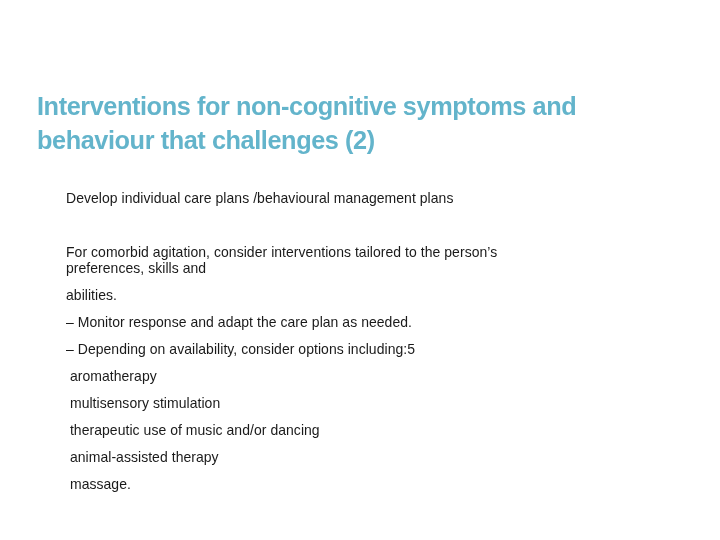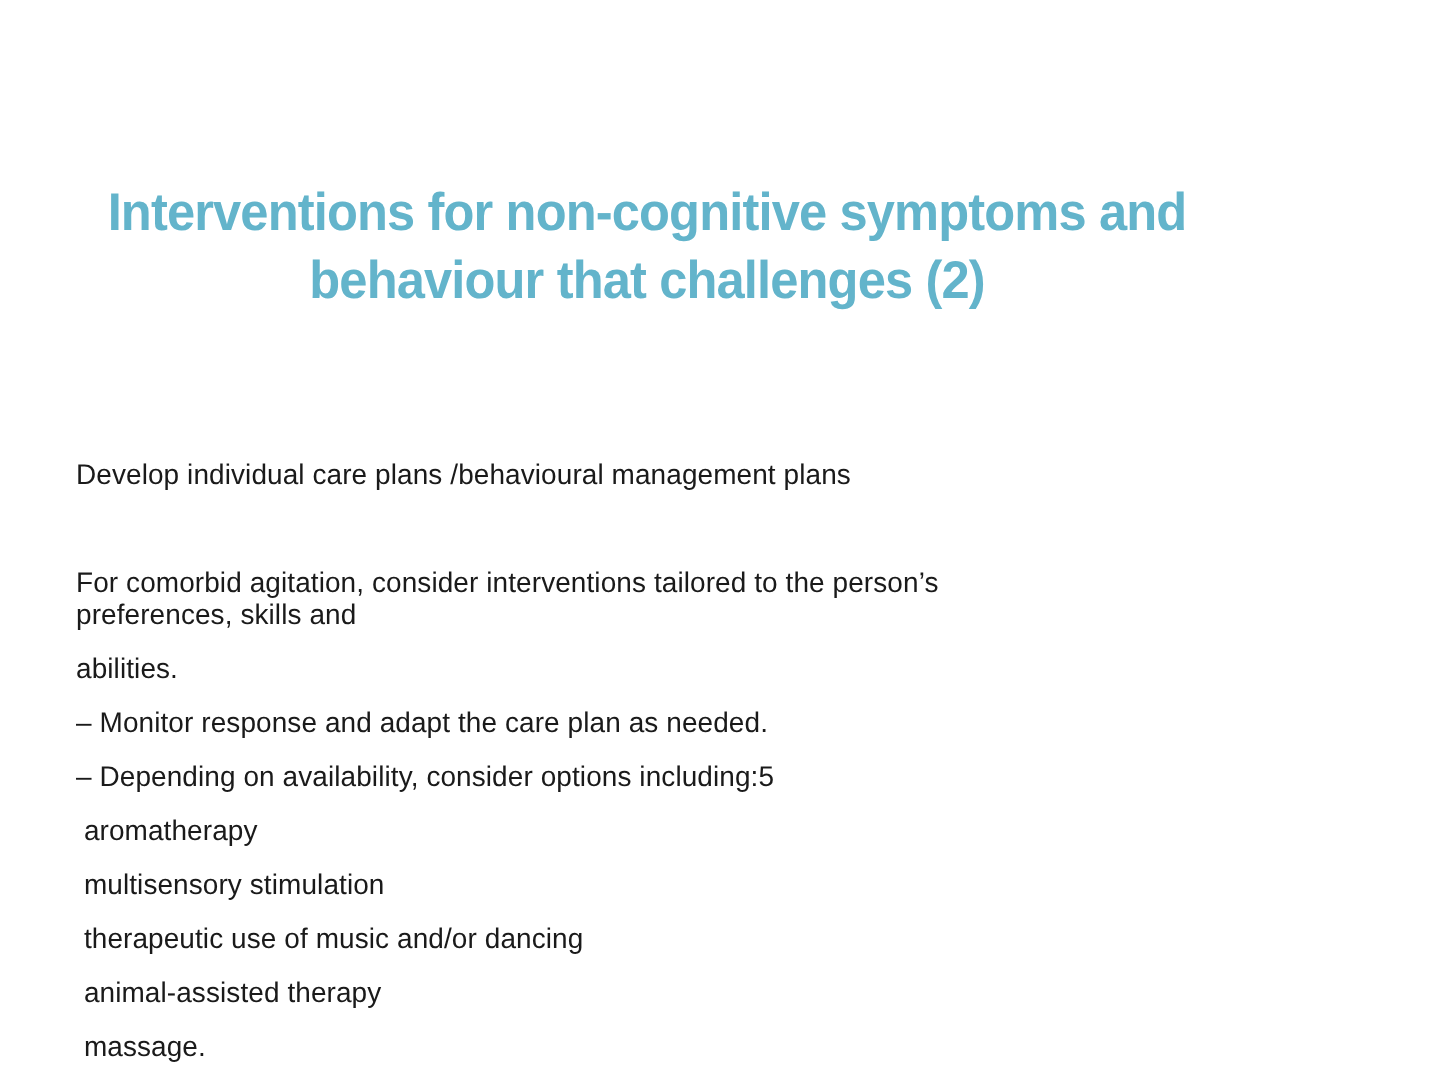--- a/index.html
+++ b/index.html
@@ -20,41 +20,39 @@
     inset: 0;
     background: #ffffff;
   }
 
   
   .title-block {
     position: absolute;
     left: 37px;
     top: 89px;
     width: 600px;
-    text-align: center;
   }
   .title-line {
     font-family: "Liberation Sans", sans-serif;
     font-size: 26.5px;
     line-height: 34px;
     font-weight: 600;
     color: #63b4cb;
     letter-spacing: -0.45px;
     transform: scaleX(0.955);
     transform-origin: left center;
     white-space: nowrap;
   }
 
   
   .body-block {
     position: absolute;
-    left: 38px;
+    left: 66px;
     top: 190px;
     width: 600px;
-    margin-top: 40px;
   }
 
   .body-line {
     font-family: "Liberation Sans", sans-serif;
     font-size: 14.2px;
     color: #1a1a1a;
     font-weight: 400;
     letter-spacing: 0.05px;
     white-space: nowrap;
     transform: scaleX(0.985);

